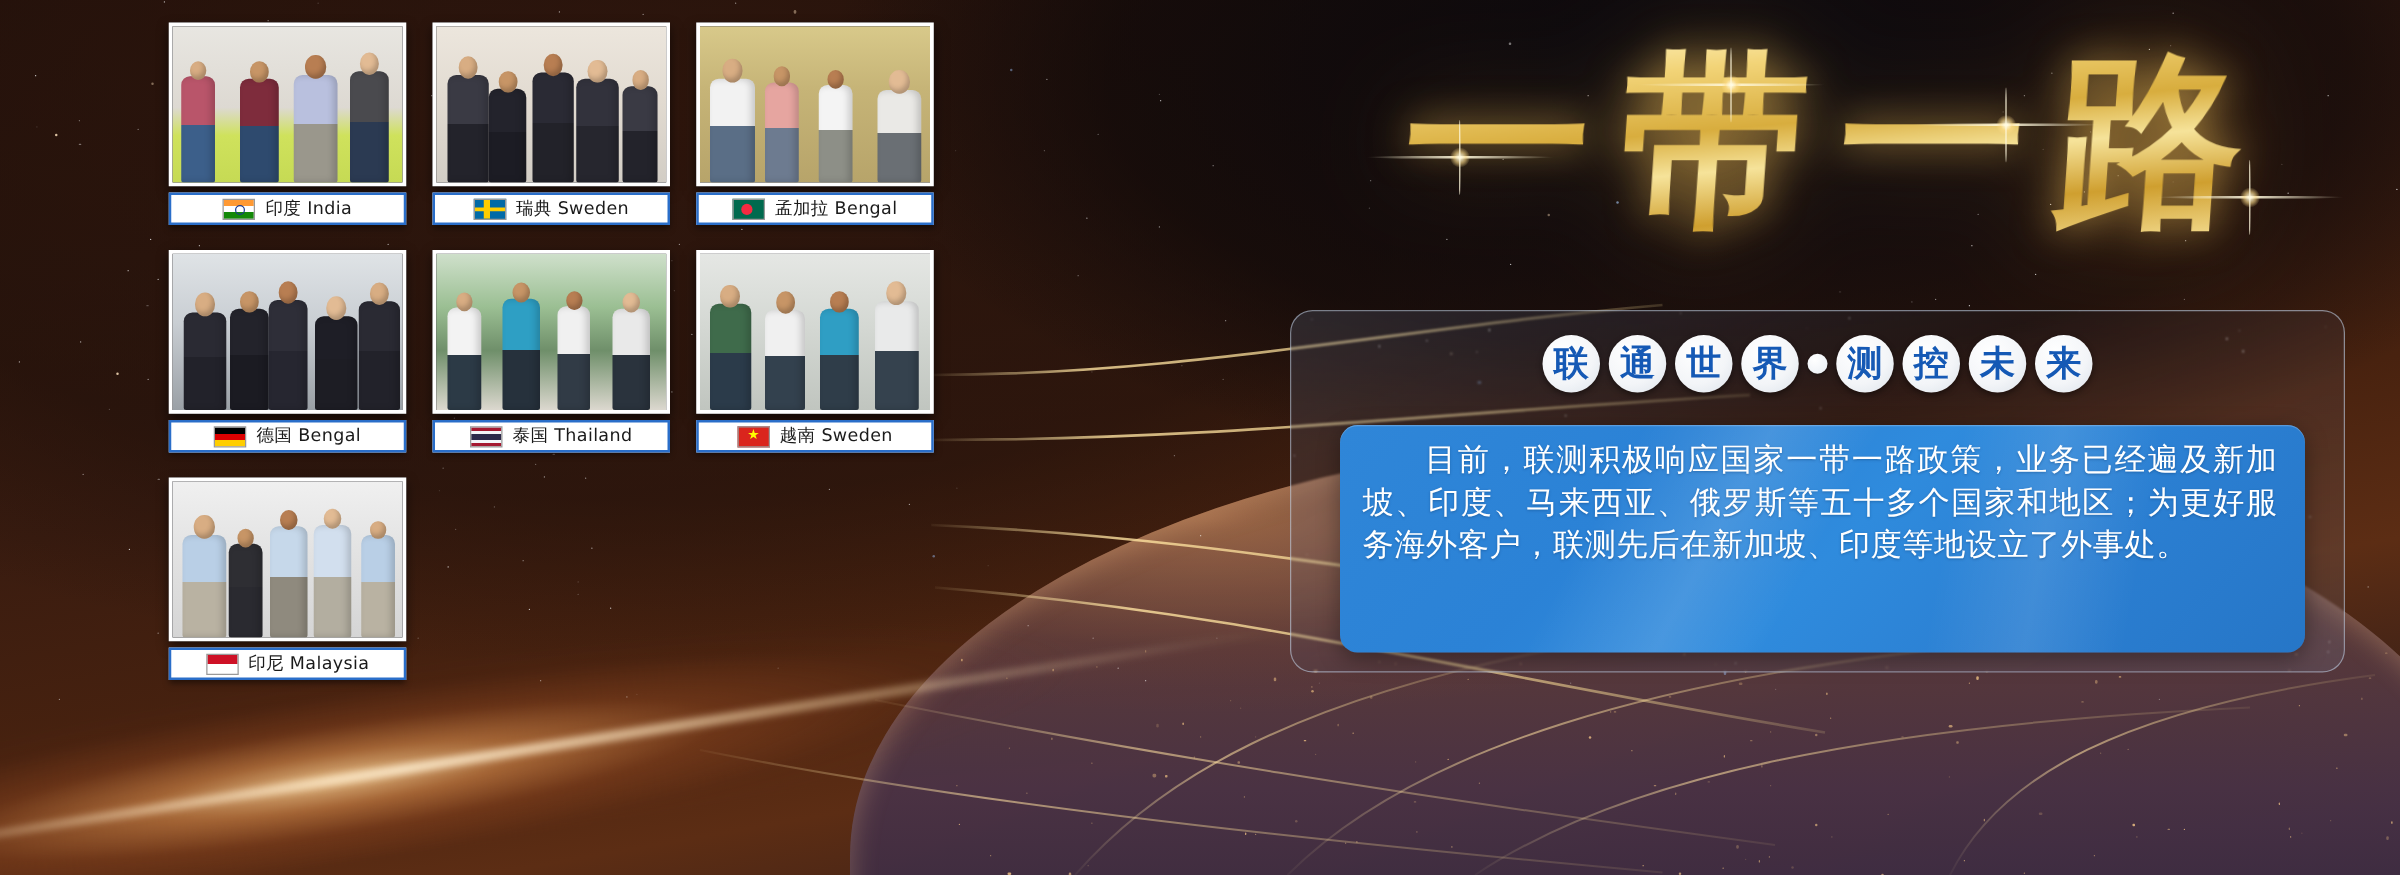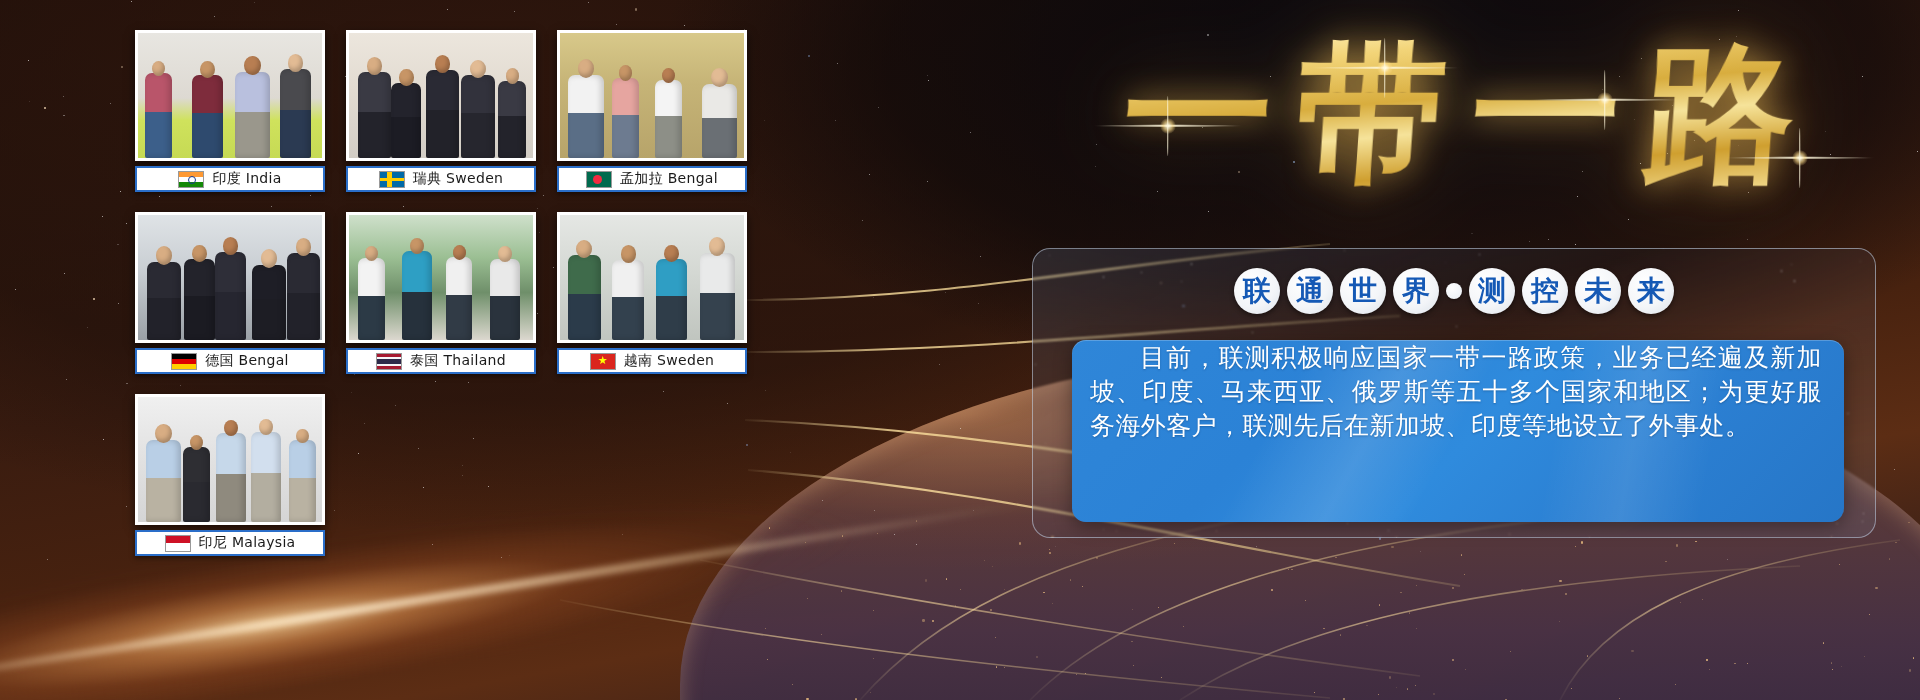--- a/index.html
+++ b/index.html
@@ -85,21 +85,21 @@
 
   
   .fleck { position: absolute; border-radius: 50%; background: #ffcf8a; }
 
   
   .arcs { position: absolute; inset: 0; pointer-events: none; }
 
   
   .grid {
     position: absolute;
-    left: 135px; top: 30px;
+    left: 135px; top: 18px;
     width: 612px; height: 545px;
     display: grid;
     grid-template-columns: repeat(3, 190px);
     grid-template-rows: repeat(3, 167px);
     column-gap: 21px;
     row-gap: 15px;
   }
   .cell { position: relative; width: 190px; }
 
   .photo {
@@ -260,21 +260,21 @@
 
   
   .body-panel {
     position: absolute;
     left: 1072px; top: 340px;
     width: 772px; height: 182px;
     border-radius: 14px;
     background: linear-gradient(134deg, #2f86d8 0%, #2b82d6 30%, #2f8bdd 52%, #2b7fd2 74%, #2676c7 100%);
     box-shadow: 0 5px 18px rgba(0,0,0,0.35), inset 0 1px 0 rgba(255,255,255,0.22);
     overflow: hidden;
-    padding: 1px 22px 11px 18px;
+    padding: 11px 22px 11px 18px;
   }
   .panel-sheen {
     position: absolute; inset: 0;
     background:
       linear-gradient(118deg, rgba(255,255,255,0) 28%, rgba(255,255,255,0.13) 40%, rgba(255,255,255,0) 50%),
       linear-gradient(100deg, rgba(255,255,255,0) 62%, rgba(255,255,255,0.10) 72%, rgba(255,255,255,0) 82%);
     pointer-events: none;
   }
   .body-text {
     position: relative;

